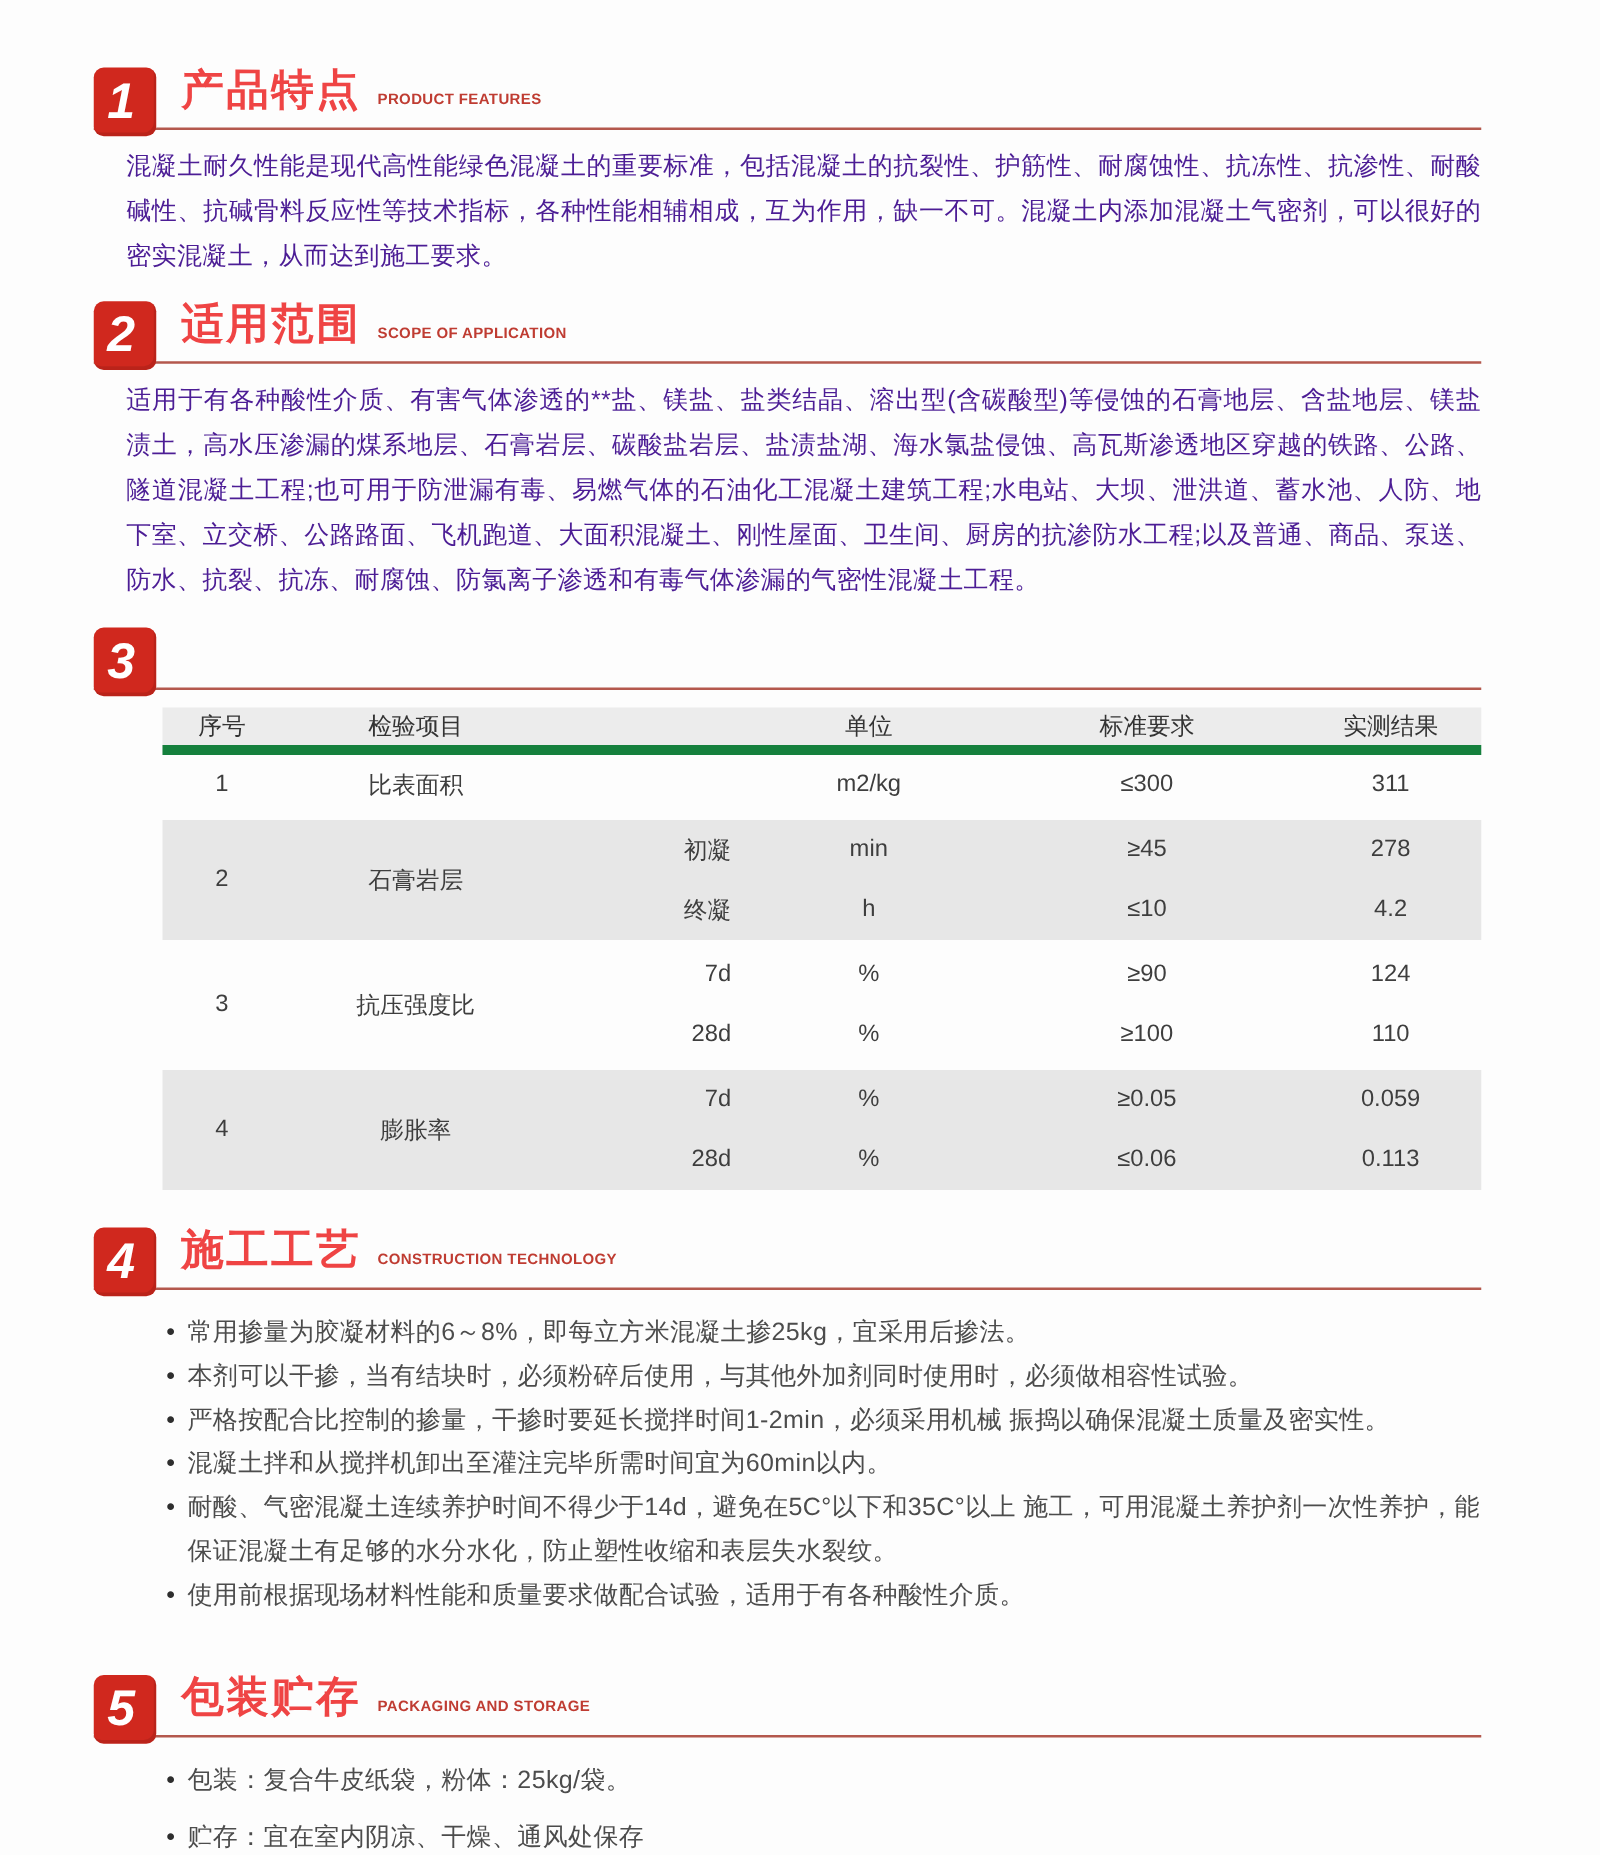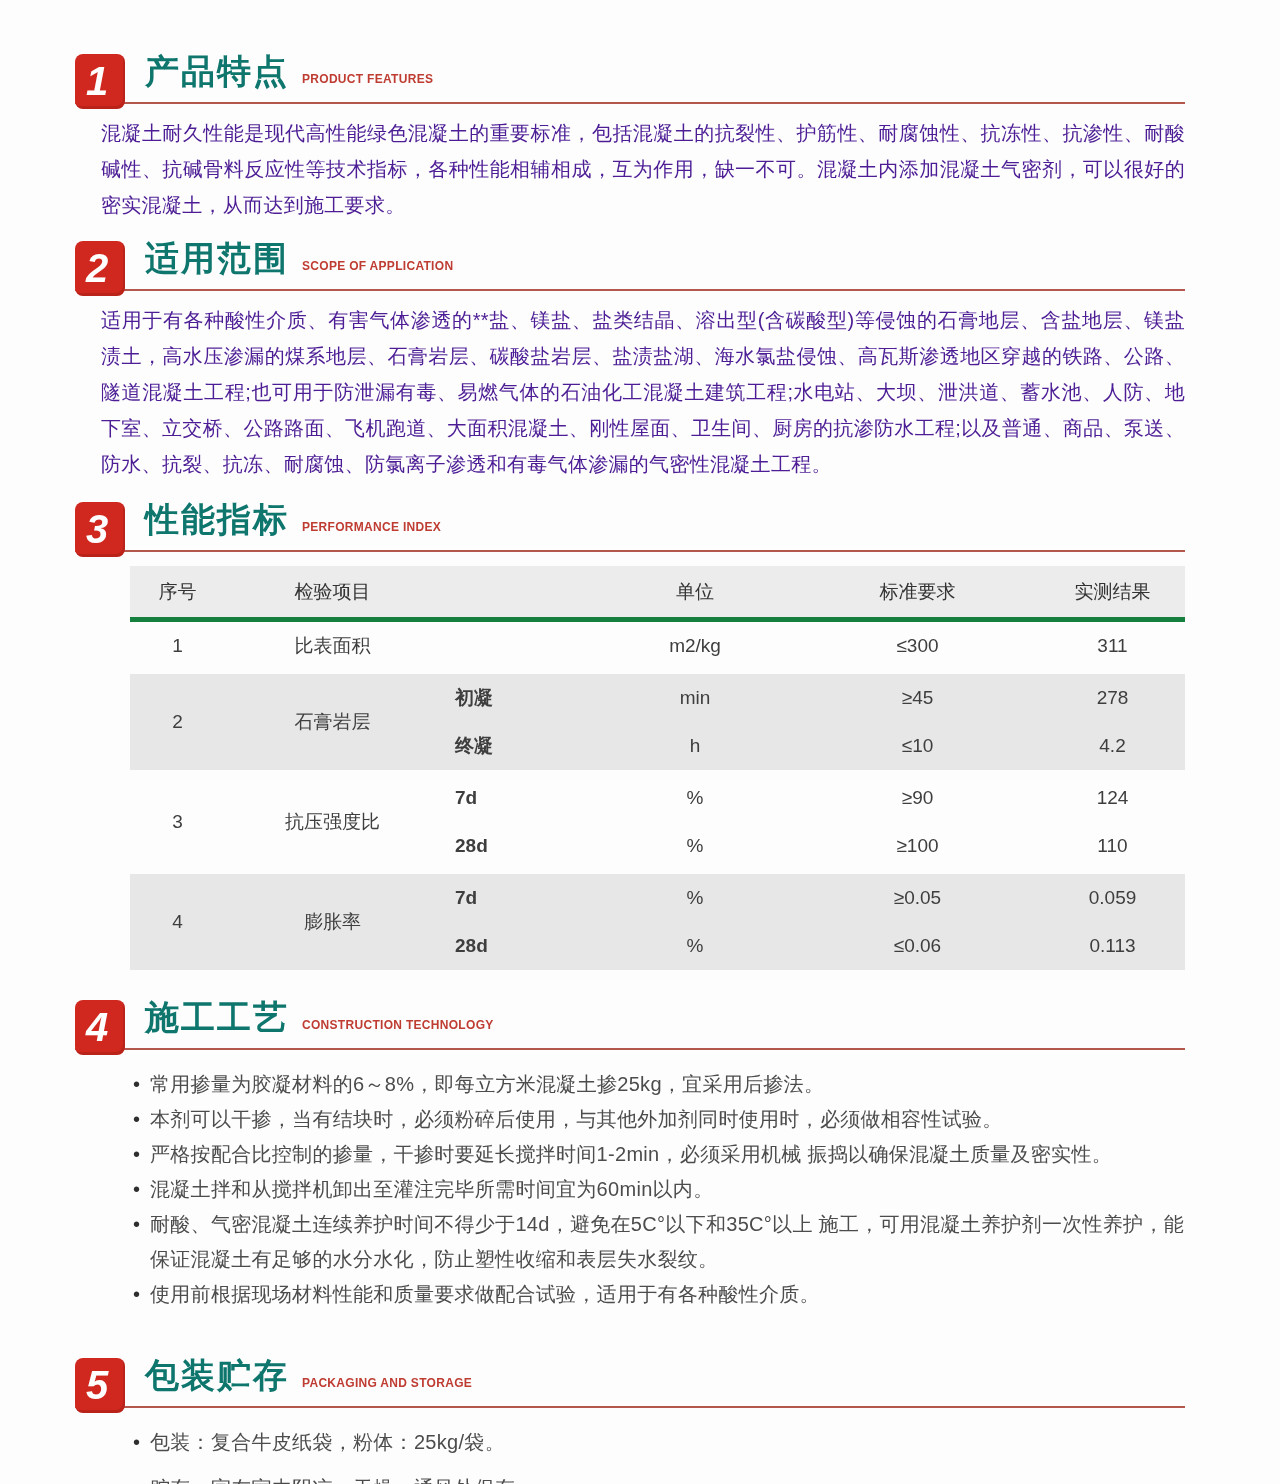--- a/index.html
+++ b/index.html
@@ -21,51 +21,51 @@
   .badge {
     width:50px; height:55px; background:#d0281e;
     border-radius:8px; color:#ffffff;
     display:flex; align-items:center; justify-content:center;
     font-size:40px; font-weight:bold; font-style:italic;
     margin-bottom:-7px; position:relative; z-index:2;
     box-shadow:inset -2px -3px 0 rgba(0,0,0,0.10);
     padding-right:6px;
   }
   .titles { margin-left:20px; display:flex; align-items:baseline; gap:13px; padding-bottom:7px; white-space:nowrap; }
-  .title-cn { color:#0f766e; font-size:34px; font-weight:bold; letter-spacing:2px; }
+  .title-cn { color:#ef4444; font-size:34px; font-weight:bold; letter-spacing:2px; }
   .title-en { color:#bf3c32; font-size:12px; font-weight:bold; letter-spacing:0.3px; }
 
   
   .body-text {
     margin:11px 0 0 26px;
     font-size:20px; line-height:36px;
     text-align:justify; color:#4c1d95;
     letter-spacing:0.3px;
   }
   .after-p1 { margin-bottom:12px; }
   .after-p2 { margin-bottom:14px; }
 
   
   .ptable { margin:14px 0 24px 55px; font-size:19px; color:#3e3e3e; }
   .trow {
     display:grid;
     grid-template-columns:95px 215px 145px 210px 235px 1fr;
     align-items:center;
   }
-  .thead { background:#ececec; height:56px; border-bottom:5px solid #15803d; color:#333333; }
+  .thead { background:#ececec; height:38px; border-bottom:8px solid #15803d; color:#333333; }
   .rowgrp {
     display:grid;
     grid-template-columns:95px 215px 145px 210px 235px 1fr;
     grid-auto-rows:48px; align-items:center;
   }
   .single { grid-auto-rows:48px; }
   .shaded { background:#e7e7e7; margin:4px 0; }
   .span2 { grid-row:1 / span 2; }
   .c-center { text-align:center; }
-  .c-sub { text-align:left; padding-left:15px;font-weight:bold; }
+  .c-sub { text-align:right; padding-left:15px; }
   .c-left { text-align:center; padding-left:10px; }
   .h-item { grid-column:2; }
   .h-unit { grid-column:4; }
 
   
   .bullets { margin:17px 0 0 58px; }
   .bullet { display:flex; font-size:20px; line-height:35px; color:#4c4c4c; letter-spacing:0.3px; }
   .dot { flex:0 0 17px; color:#2e2e2e; }
   .btext { flex:1; }
   .bullets-s5 .bullet { margin-bottom:11px; }
@@ -101,24 +101,20 @@
         <span class="title-en">SCOPE OF APPLICATION</span>
       </div>
     </div>
     <p class="body-text after-p2">适用于有各种酸性介质、有害气体渗透的**盐、镁盐、盐类结晶、溶出型(含碳酸型)等侵蚀的石膏地层、含盐地层、镁盐渍土，高水压渗漏的煤系地层、石膏岩层、碳酸盐岩层、盐渍盐湖、海水氯盐侵蚀、高瓦斯渗透地区穿越的铁路、公路、隧道混凝土工程;也可用于防泄漏有毒、易燃气体的石油化工混凝土建筑工程;水电站、大坝、泄洪道、蓄水池、人防、地下室、立交桥、公路路面、飞机跑道、大面积混凝土、刚性屋面、卫生间、厨房的抗渗防水工程;以及普通、商品、泵送、防水、抗裂、抗冻、耐腐蚀、防氯离子渗透和有毒气体渗漏的气密性混凝土工程。</p>
   </div>
 
   <div>
     <div class="sec-header">
       <div class="badge">
         <span>3</span>
-      </div>
-      <div class="titles">
-        <span class="title-cn">性能指标</span>
-        <span class="title-en">PERFORMANCE INDEX</span>
       </div>
     </div>
 
     <div class="ptable">
 
       <div class="trow thead">
         <div class="c-center">序号</div>
         <div class="c-center h-item">检验项目</div>
         <div class="c-left h-unit">单位</div>
         <div class="c-left">标准要求</div>

